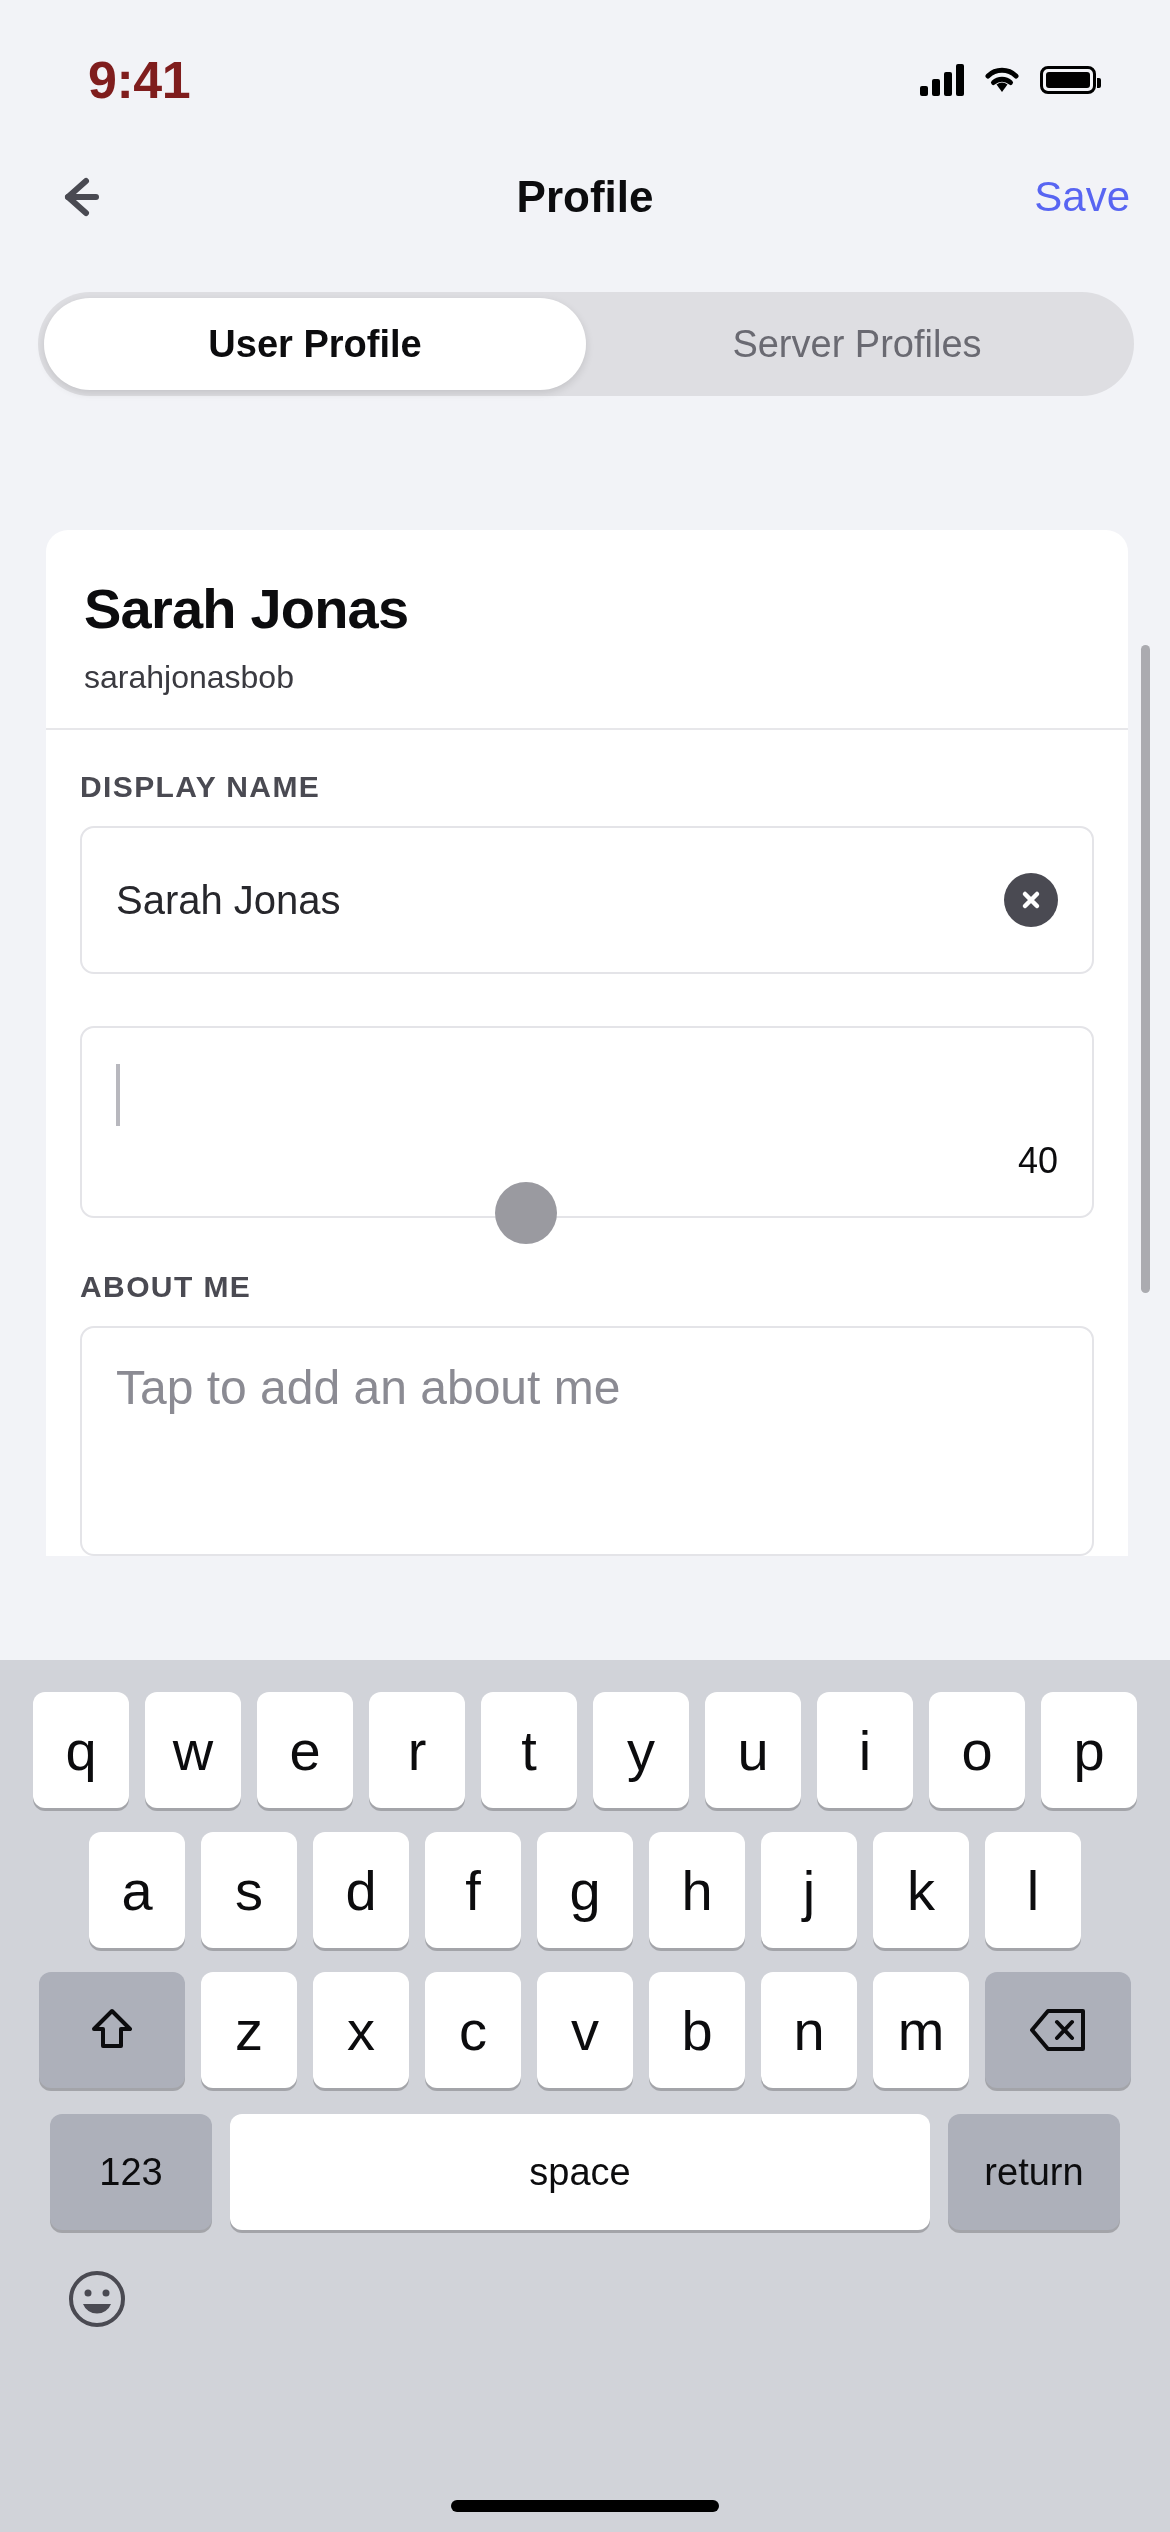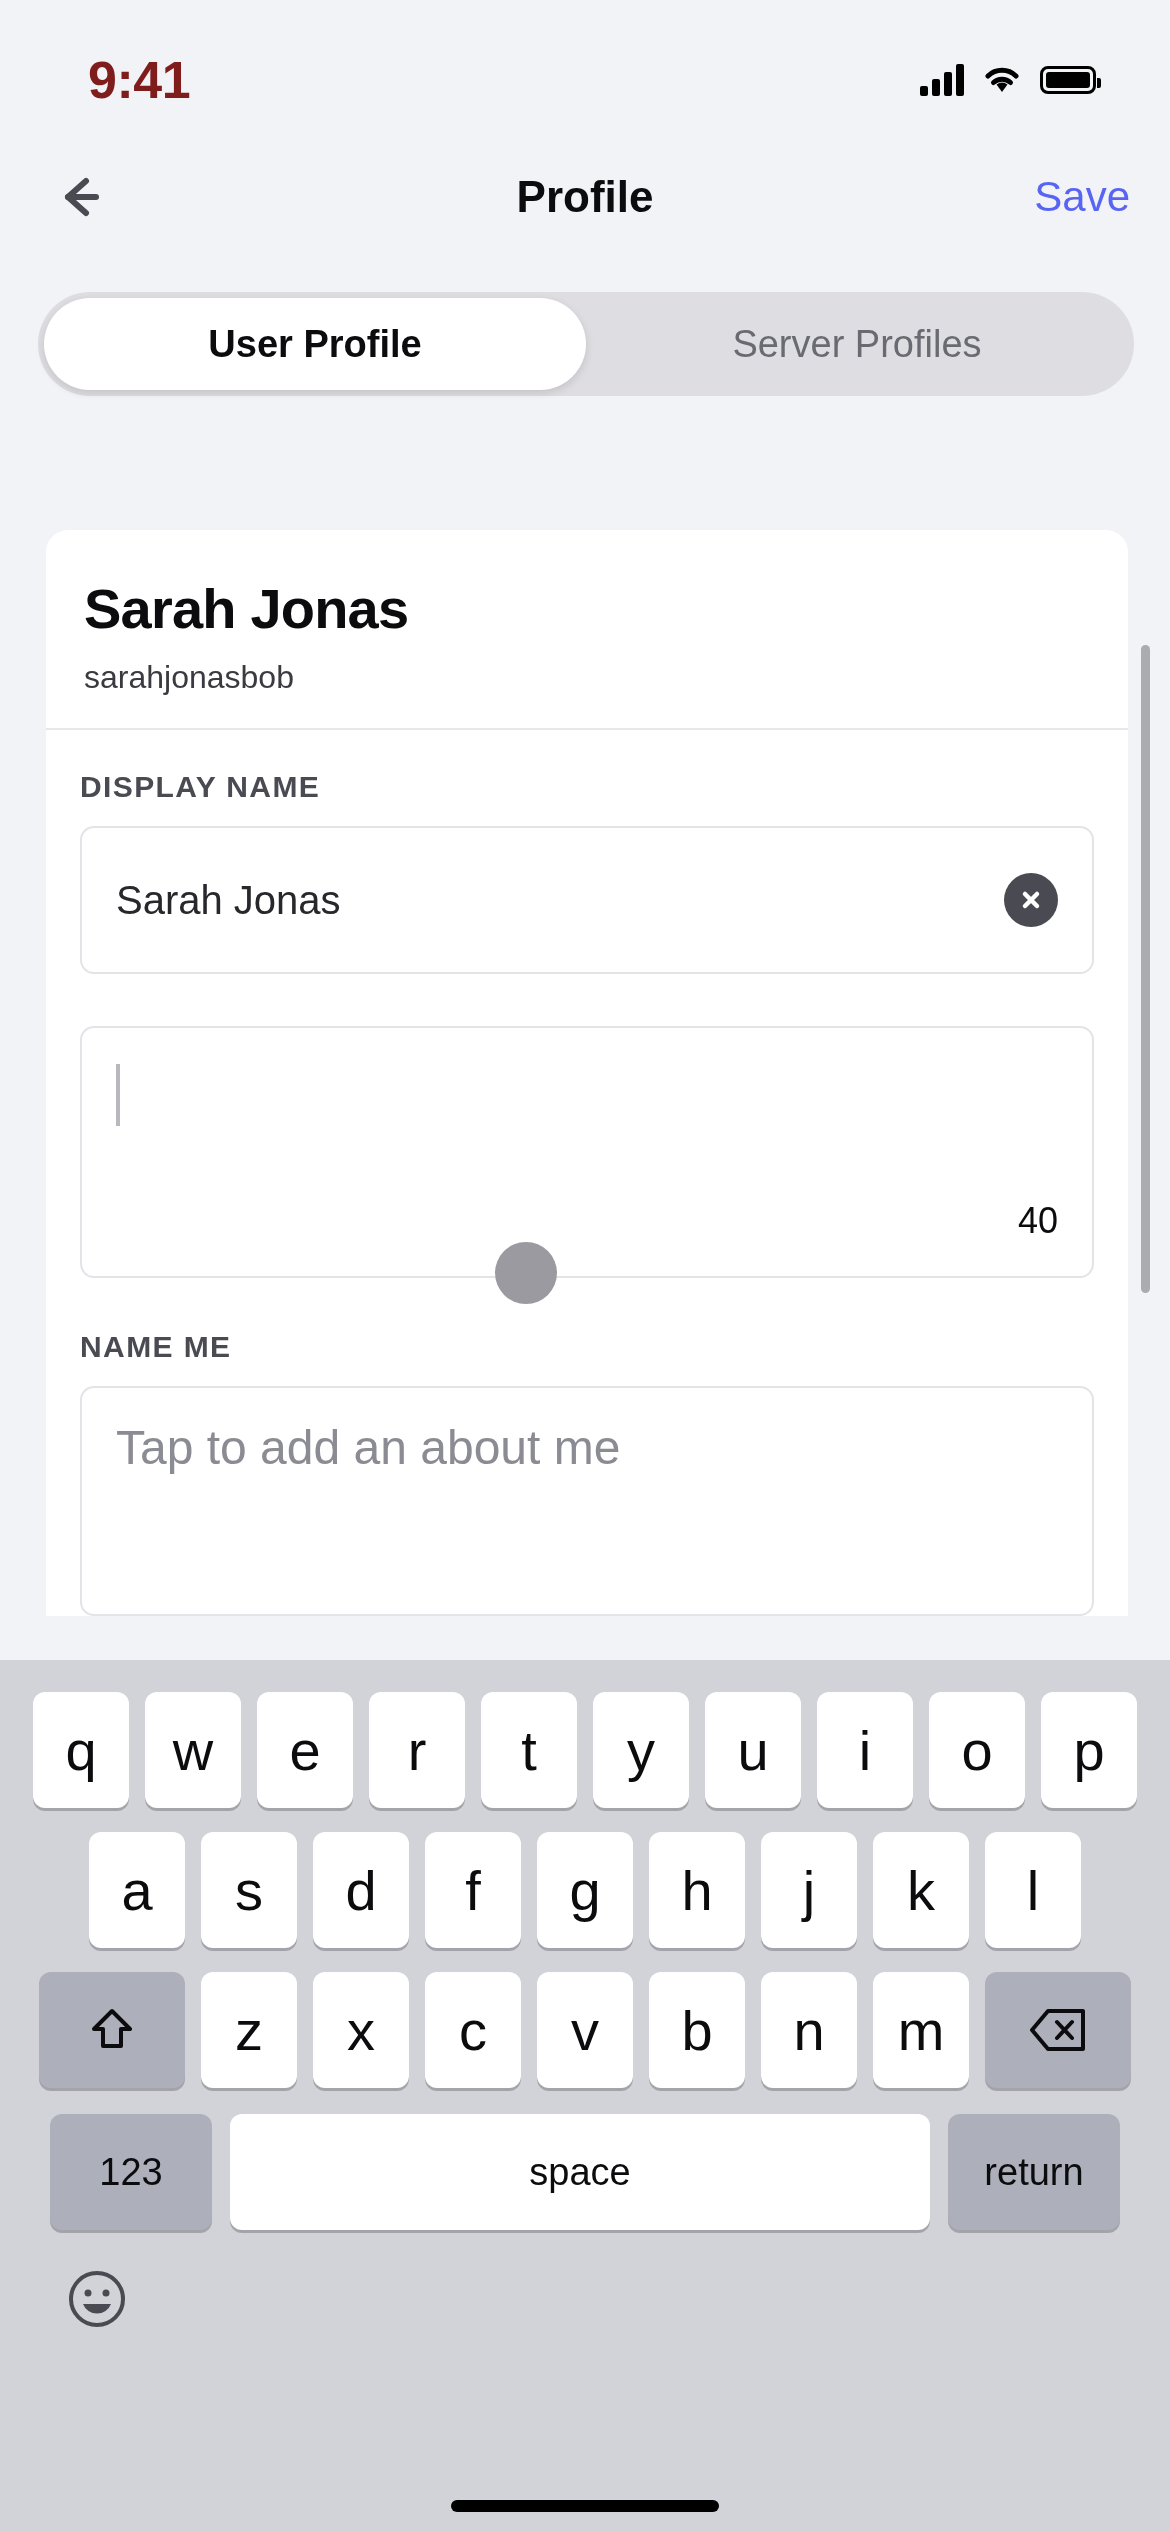--- a/index.html
+++ b/index.html
@@ -96,21 +96,21 @@
   .field-placeholder { font-size: 48px; color: #8B8B93; }
   .clear-btn {
     position: absolute; right: 34px; top: 50%; transform: translateY(-50%);
     width: 54px; height: 54px; border-radius: 50%; background: #4A4A52;
     display: flex; align-items: center; justify-content: center;
   }
   .clear-btn svg { display: block; }
 
   .field-gap { height: 52px; }
 
-  .field-box.pronouns { height: 252px; padding: 13px 34px; }
+  .field-box.pronouns { height: 192px; padding: 13px 34px; }
   .caret {
     position: absolute; left: 34px; top: 36px; width: 4px; height: 62px;
     background: #B8B8BE;
   }
   .counter {
     position: absolute; right: 34px; bottom: 34px;
     font-size: 36px; color: #0C0C0E;
   }
   .tap-dot {
     position: absolute; left: 50%; margin-left: -92px; bottom: -28px;
@@ -230,21 +230,21 @@
         <div class="field-box pronouns">
           <span class="caret"></span>
           <span class="counter">40</span>
           <span class="tap-dot"></span>
         </div>
       </div>
 
       <div class="field-gap"></div>
 
       <div>
-        <div class="field-label">NAME ME</div>
+        <div class="field-label">ABOUT ME</div>
         <div class="field-box about">
           <span class="field-placeholder">Tap to add an about me</span>
         </div>
       </div>
 
     </div>
   </div>
 
   <div class="scrollbar"></div>
 

